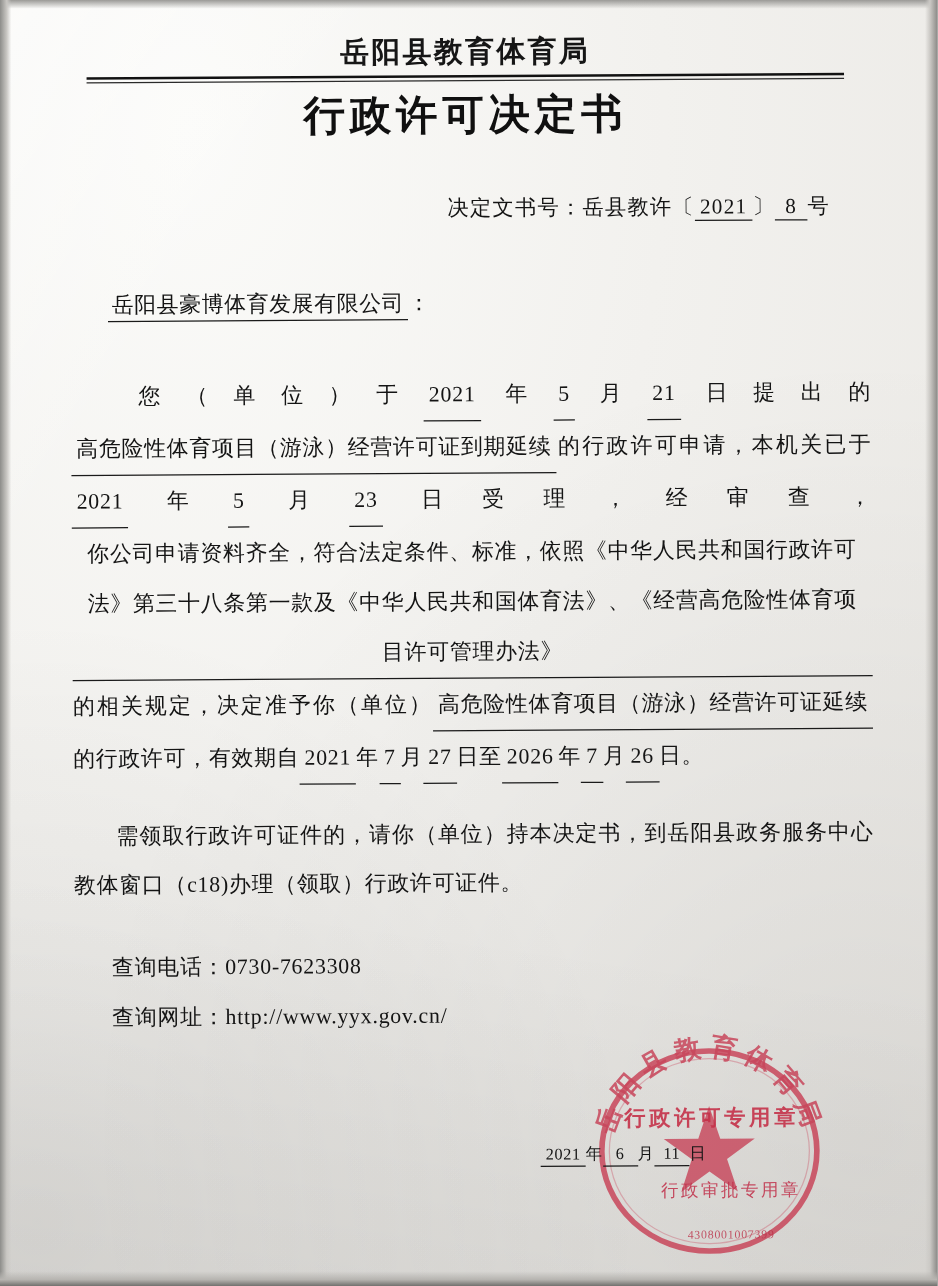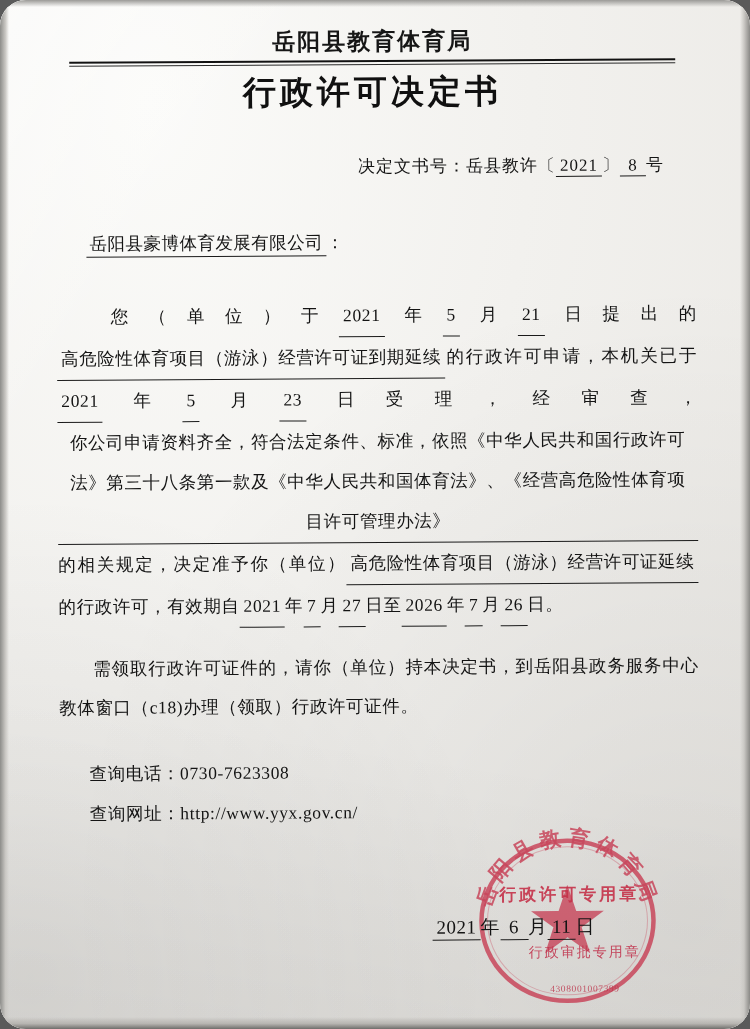--- a/index.html
+++ b/index.html
@@ -9,21 +9,20 @@
   }
   body {
     font-family: "Liberation Serif", serif;
   }
   .page {
     position: relative;
     width: 750px;
     height: 1029px;
     overflow: hidden;
     background: #efeeec;
-    border-radius: 26px;
   }
   
   .paper {
     position: absolute;
     inset: 0;
     background:
       radial-gradient(ellipse at 20% 10%, #fbfbf9 0%, #f2f1ee 45%, #e9e7e3 100%),
       linear-gradient(100deg, #f7f6f4 0%, #eceae6 60%, #e4e2dd 100%);
   }
   .paper::after {
@@ -163,21 +162,21 @@
     color: #141414;
     letter-spacing: 0.6px;
   }
   #contact-phone { top: 760px; }
   #contact-web { top: 800px; }
 
   .stamp-line {
     position: absolute;
     left: 430px;
     top: 915px;
-    font-size: 19px;
+    font-size: 13px;
     color: #141414;
     letter-spacing: 0.5px;
     white-space: nowrap;
     z-index: 4;
   }
   .stamp-line .u {
     min-width: 20px;
   }
 
   

